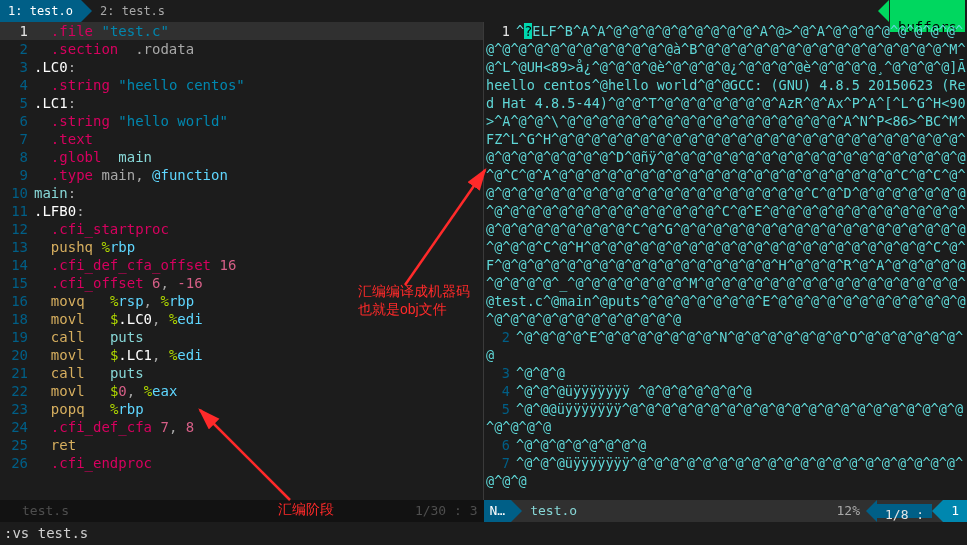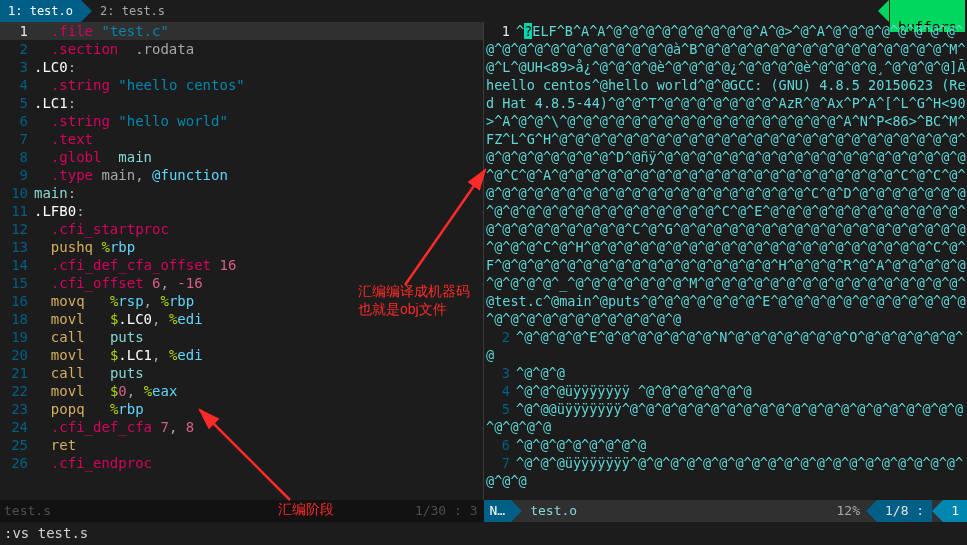--- a/index.html
+++ b/index.html
@@ -119,38 +119,38 @@
     display: flex;
   }
   .status-left, .status-right {
     flex: 1;
     display: flex;
     align-items: center;
     font-size: 13px;
     height: 22px;
   }
   .status-left { background: #121212; color: #3a3a3a; }
-  .sl-file { color: #4e4e4e; padding-left: 4px; }
+  .sl-file { color: #4e4e4e; padding-left: 22px; }
   .sl-spacer { flex: 1; }
   .sl-pos { color: #4e4e4e; padding-right: 6px; }
   .status-right { background: #303030; color: #a8a8a8; position: relative; }
   .sr-mode-tri {
     width: 0; height: 0;
     border-top: 11px solid transparent;
     border-bottom: 11px solid transparent;
     border-left: 11px solid #005f87;
   }
   .sr-mode {
     background: #005f87; color: #fff; padding: 0 6px; height: 22px; line-height: 22px;
   }
   .sr-file { color: #87d7d7; padding-left: 8px; }
   .sr-spacer { flex: 1; }
   .sr-percent { background: #303030; color: #a8a8a8; padding: 0 6px; }
   .sr-pos {
-    background: #005f87; color: #e4e4e4; padding: 0 8px; height: 22px; line-height:22px;
+    background: #005f87; color: #e4e4e4; padding: 0 8px; height: 14px; line-height:22px;
   }
   .sr-pos-tri {
     width:0;height:0;
     border-top:11px solid transparent;
     border-bottom:11px solid transparent;
     border-right:11px solid #005f87;
   }
   .sr-col {
     background: #0087af; color: #fff; padding: 0 8px; height:22px; line-height:22px;
   }

